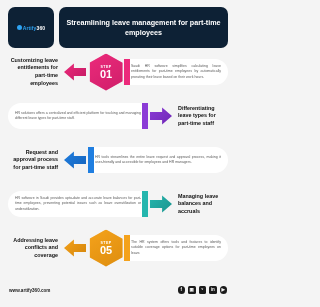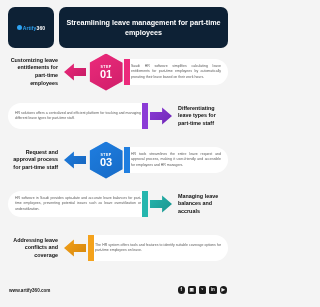--- a/index.html
+++ b/index.html
@@ -205,40 +205,40 @@
       <div class="arrow-zone">
         <div class="arrow to-right" style="background: linear-gradient(135deg, rgb(139, 59, 214), rgb(111, 39, 181));"></div>
       </div>
       <div class="body-card" style="border-radius: 13px 0px 0px 13px; box-shadow: rgb(139, 59, 214) -6px 0px 0px inset;">HR solutions offers a centralized and efficient platform for tracking and managing different leave types for part-time staff.</div>
     </div>
     <div class="step left">
       <div class="side-label">Request and approval process for part-time staff</div>
       <div class="arrow-zone">
         <div class="arrow to-left" style="background: linear-gradient(135deg, rgb(31, 126, 224), rgb(21, 99, 187));"></div>
       </div>
-      <div class="hex-zone">
-        <div class="hex" style="background: linear-gradient(145deg, rgb(31, 126, 224), rgb(21, 99, 187));">
-          <div class="ring" style="background: rgb(31, 126, 224);"></div>
-          <div class="lbl">STEP</div>
-          <div class="num">03</div>
-        </div>
-      </div>
       <div class="body-card" style="border-radius: 0px 13px 13px 0px; box-shadow: rgb(31, 126, 224) 6px 0px 0px inset;">HR tools streamlines the entire leave request and approval process, making it user-friendly and accessible for employees and HR managers.</div>
     </div>
     <div class="step right">
       <div class="side-label">Managing leave balances and accruals</div>
       <div class="arrow-zone">
         <div class="arrow to-right" style="background: linear-gradient(135deg, rgb(37, 182, 174), rgb(26, 147, 141));"></div>
       </div>
       <div class="body-card" style="border-radius: 13px 0px 0px 13px; box-shadow: rgb(37, 182, 174) -6px 0px 0px inset;">HR software in Saudi provides upto-date and accurate leave balances for part-time employees, preventing potential issues such as leave overutilization or underutilization.</div>
     </div>
     <div class="step left">
       <div class="side-label">Addressing leave conflicts and coverage</div>
       <div class="arrow-zone">
         <div class="arrow to-left" style="background: linear-gradient(135deg, rgb(244, 162, 28), rgb(212, 133, 10));"></div>
+      </div>
+      <div class="hex-zone">
+        <div class="hex" style="background: linear-gradient(145deg, rgb(244, 162, 28), rgb(212, 133, 10));">
+          <div class="ring" style="background: rgb(244, 162, 28);"></div>
+          <div class="lbl">STEP</div>
+          <div class="num">05</div>
+        </div>
       </div>
       <div class="body-card" style="border-radius: 0px 13px 13px 0px; box-shadow: rgb(244, 162, 28) 6px 0px 0px inset;">The HR system offers tools and features to identify suitable coverage options for part-time employees on leave.</div>
     </div>
   </div>
 
 <div class="footer">
   <div class="site">www.artify360.com</div>
   <div class="socials" id="socials-root">
       <div class="soc circle">f</div>
       <div class="soc">▣</div>

